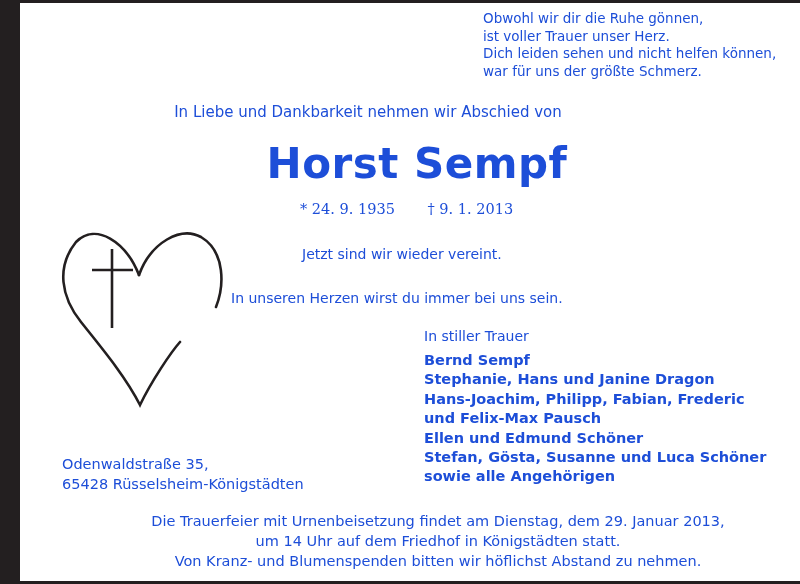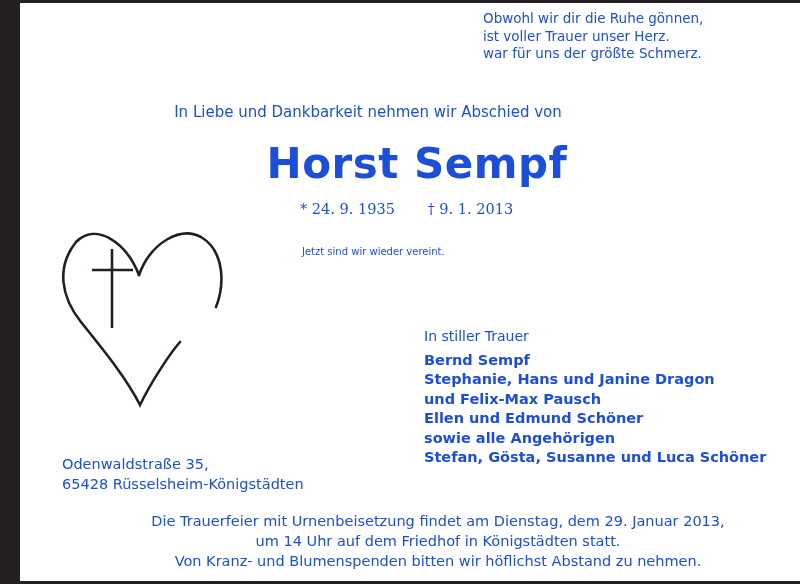--- a/index.html
+++ b/index.html
@@ -5,39 +5,40 @@
   html, body { margin: 0; padding: 0; }
   body { width: 800px; height: 584px; background: #231f20; position: relative; overflow: hidden; }
   .card { position: absolute; left: 20px; top: 3px; width: 794px; height: 578px; background: #ffffff; color: #1d4ed8; font-family: "DejaVu Sans", sans-serif; }
   .abs { position: absolute; white-space: nowrap; }
   .poem { left: 463px; top: 7px; font-size: 13.5px; line-height: 17.5px; }
   .poem div { white-space: nowrap; }
   .intro { left: 0; width: 696px; text-align: center; top: 100px; font-size: 15px; }
   .name { left: 0; width: 794px; text-align: center; top: 136px; font-family: "DejaVu Sans", sans-serif; font-weight: bold; font-size: 42px; letter-spacing: 0.5px; }
   .dates { left: 280px; top: 198px; font-family: "DejaVu Serif", serif; font-size: 14.5px; text-align: right; }
   .dates span { margin-right: 28px; }
-  .verse1 { left: 282px; top: 243px; font-size: 10px; }
+  .verse1 { left: 282px; top: 243px; font-size: 14px; }
   .verse2 { left: 211px; top: 287px; font-size: 14px; }
   .heart { left: 36px; top: 209px; }
   .mourn-label { left: 404px; top: 325px; font-size: 14px; }
   .mourners { left: 404px; top: 348px; font-size: 14.5px; font-weight: bold; line-height: 19.4px; }
   .mourners div { white-space: nowrap; }
   .address { left: 42px; top: 451px; font-family: "DejaVu Sans", sans-serif; font-size: 14.5px; line-height: 20px; }
   .address div { white-space: nowrap; }
   .footer { left: 0; width: 796px; text-align: center; top: 508px; font-size: 14.5px; line-height: 20px; padding-left: 20px; }
   .footer div { white-space: nowrap; }
 </style>
 </head>
 <body>
 
 <div class="card">
 
   <div class="abs poem">
     <div>Obwohl wir dir die Ruhe gönnen,</div>
     <div>ist voller Trauer unser Herz.</div>
+    <div>Dich leiden sehen und nicht helfen können,</div>
     <div>war für uns der größte Schmerz.</div>
   </div>
 
   <div class="abs intro">In Liebe und Dankbarkeit nehmen wir Abschied von</div>
 
   <div class="abs name">Horst Sempf</div>
 
   <div class="abs dates">
     <span>* 24. 9. 1935</span>
     <span>† 9. 1. 2013</span>
@@ -46,30 +47,32 @@
   <div class="abs heart">
     <svg width="180" height="200" viewBox="0 0 180 200">
       <path d="M83 63 C 70 30, 40 10, 20 30 C 0 55, 5 85, 25 110 C 45 135, 70 165, 84 193 C 95 170, 115 140, 124 130" fill="none" stroke="#231f20" stroke-width="2.6" stroke-linecap="round"></path>
       <path d="M83 63 C 95 30, 125 14, 145 25 C 170 40, 168 75, 160 95" fill="none" stroke="#231f20" stroke-width="2.6" stroke-linecap="round"></path>
       <line x1="56" y1="37" x2="56" y2="116" stroke="#231f20" stroke-width="2.6"></line>
       <line x1="36" y1="58" x2="77" y2="58" stroke="#231f20" stroke-width="2.6"></line>
     </svg>
   </div>
 
   <div class="abs verse1">Jetzt sind wir wieder vereint.</div>
+  <div class="abs verse2">In unseren Herzen wirst du immer bei uns sein.</div>
 
   <div class="abs mourn-label">In stiller Trauer</div>
 
   <div class="abs mourners">
     <div>Bernd Sempf</div>
     <div>Stephanie, Hans und Janine Dragon</div>
+    <div>Hans-Joachim, Philipp, Fabian, Frederic</div>
     <div>und Felix-Max Pausch</div>
     <div>Ellen und Edmund Schöner</div>
+    <div>Stefan, Gösta, Susanne und Luca Schöner</div>
     <div>sowie alle Angehörigen</div>
-    <div>Stefan, Gösta, Susanne und Luca Schöner</div>
   </div>
 
   <div class="abs address">
     <div>Odenwaldstraße 35,</div>
     <div>65428 Rüsselsheim-Königstädten</div>
   </div>
 
   <div class="abs footer">
     <div>Die Trauerfeier mit Urnenbeisetzung findet am Dienstag, dem 29. Januar 2013,</div>
     <div>um 14 Uhr auf dem Friedhof in Königstädten statt.</div>

